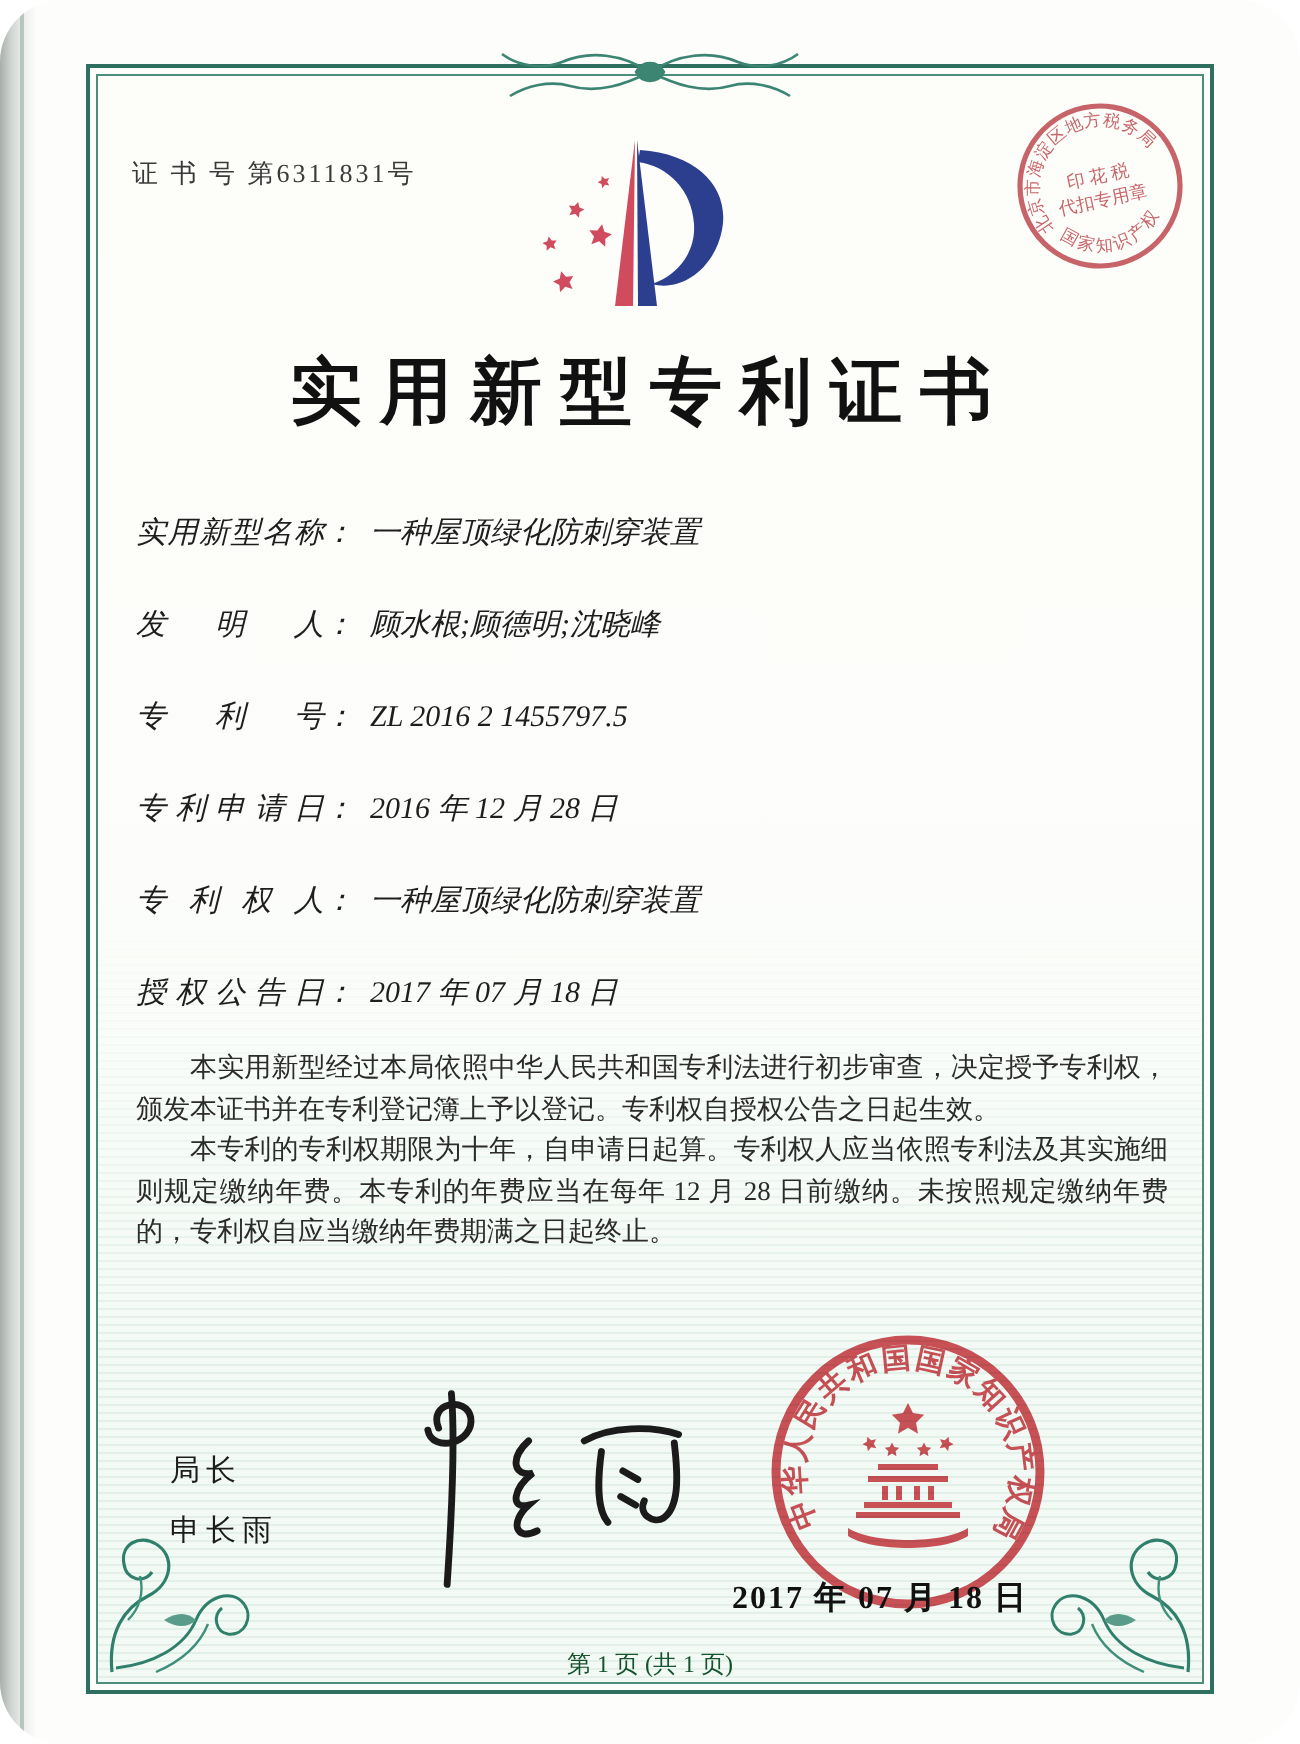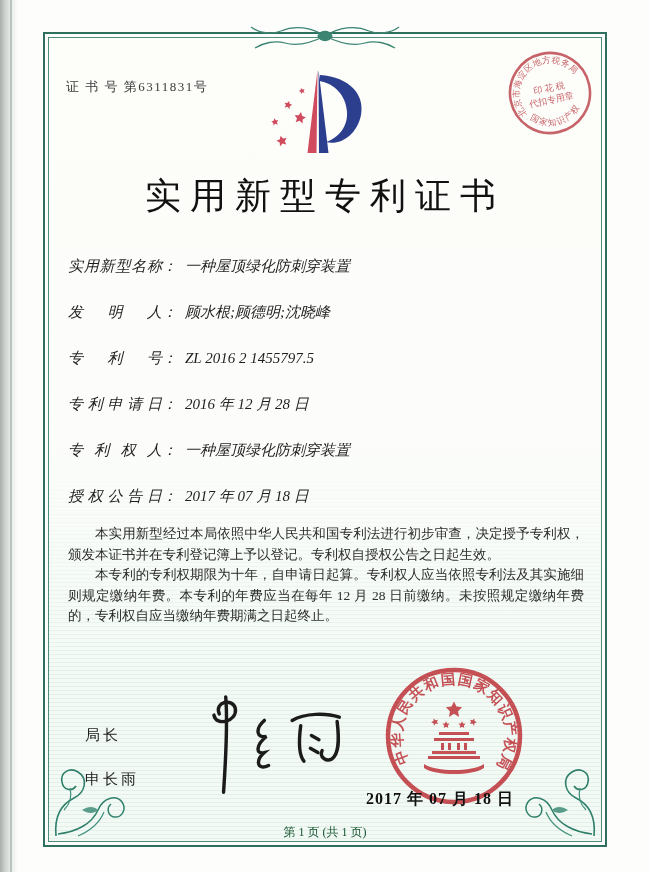--- a/index.html
+++ b/index.html
@@ -1,39 +1,39 @@
 <!DOCTYPE html>
 <html><head>
 <meta charset="utf-8">
 <style>
   html,body{margin:0;padding:0;}
   .page{position:relative;width:650px;height:872px;background:#fdfdfc;overflow:hidden;
-        font-family:"Liberation Serif","DejaVu Serif",serif;color:#222;}
+        font-family:"Liberation Serif","DejaVu Serif",serif;color:#222;border-radius:31px;}
   .scan-shadow-left{position:absolute;left:0;top:0;width:18px;height:872px;
         background:linear-gradient(90deg,#a8aeaa 0,#cfd4d0 30%,#e9ece9 60%,rgba(255,255,255,0) 100%);}
   .scan-edge-line{position:absolute;left:10px;top:0;width:2px;height:872px;background:#8fa59c;opacity:.55;}
   .frame{position:absolute;left:43px;top:32px;width:560px;height:811px;border:2px solid #2f6f60;}
   .frame-inner{position:absolute;left:3px;top:3px;right:3px;bottom:3px;border:1px solid #4d8d7c;
         background:
           linear-gradient(180deg,#fdfdfa 0%,#fcfdfa 50%,rgba(253,253,250,0) 80%),
           repeating-linear-gradient(180deg,#e2f0e8 0px,#e2f0e8 1px,#f3faf5 1px,#f3faf5 4px);}
   .cert-no{position:absolute;left:66px;top:78px;font-size:13px;letter-spacing:1.5px;color:#3a3a3a;}
   .logo{position:absolute;left:262px;top:64px;width:115px;height:94px;}
   .tax-stamp{position:absolute;left:494px;top:37px;width:112px;height:112px;transform:rotate(-12deg);opacity:.85;mix-blend-mode:multiply;}
-  .title{position:absolute;left:0;top:172px;width:650px;text-align:center;font-size:36px;font-weight:400;
+  .title{position:absolute;left:0;top:172px;width:650px;text-align:center;font-size:36px;font-weight:700;
         letter-spacing:9px;color:#111;}
   .fields{position:absolute;left:68px;top:251px;width:520px;}
   .field-row{position:absolute;left:0;font-size:15px;color:#1e1e1e;white-space:nowrap;font-style:italic;}
   .field-label{display:inline-block;width:94px;text-align:justify;text-align-last:justify;}
   .field-colon{display:inline-block;margin-right:8px;}
   .body-text{position:absolute;left:68px;top:524px;width:516px;font-size:13.5px;line-height:20.5px;
         text-align:justify;color:#2b2b2b;}
   .body-text p{margin:0;text-indent:2em;}
   .signer{position:absolute;left:85px;top:726px;font-size:15px;letter-spacing:3px;color:#1c1c1c;}
-  .signer div{margin-bottom:25px;}
+  .signer div{margin-bottom:11px;}
   .signature{position:absolute;left:200px;top:690px;width:150px;height:108px;}
   .office-seal{position:absolute;left:366px;top:648px;width:176px;height:176px;opacity:.88;mix-blend-mode:multiply;}
   .issue-date{position:absolute;left:366px;top:789px;font-size:16px;font-weight:600;letter-spacing:1px;color:#111;z-index:5;}
   .footer{position:absolute;left:0;top:824px;width:650px;text-align:center;font-size:12px;color:#14532d;}
   .orn-top{position:absolute;left:225px;top:20px;width:200px;height:36px;}
   .orn-bl{position:absolute;left:48px;top:740px;width:105px;height:100px;}
   .orn-br{position:absolute;left:497px;top:740px;width:105px;height:100px;transform:scaleX(-1);}
 </style>
 </head>
 <body>

